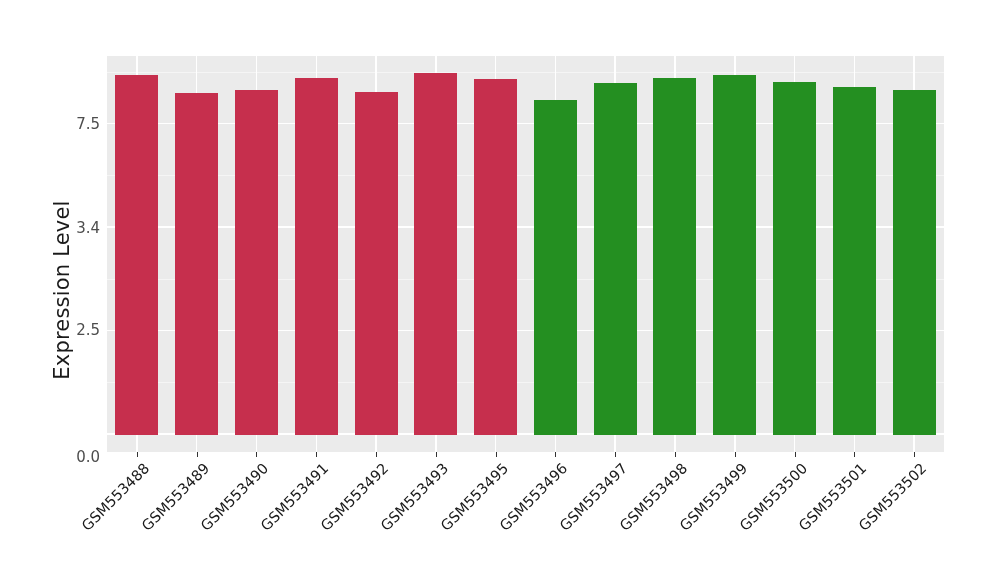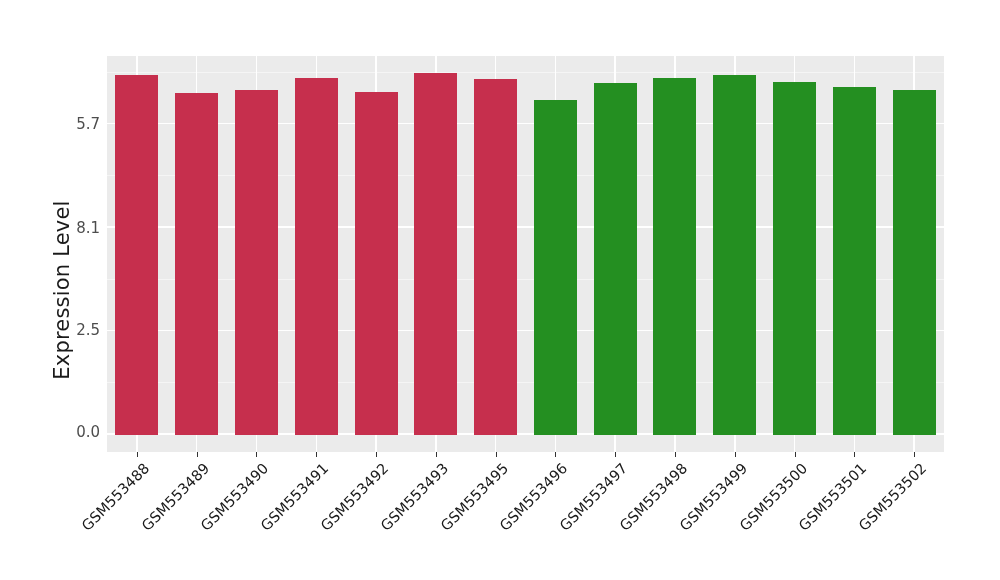--- a/index.html
+++ b/index.html
@@ -137,27 +137,27 @@
   }
 </style>
 </head>
 <body>
 
 <div id="chart-root">
 
   <div id="y-axis-title">Expression Level</div>
 
   <div id="y-tick-labels">
-      <div class="y-tick-label" style="top: 376px;">0.0</div>
+      <div class="y-tick-label" style="top: 401px;">0.0</div>
       <div class="y-tick-mark" style="top: 379px;"></div>
       <div class="y-tick-label" style="top: 274px;">2.5</div>
       <div class="y-tick-mark" style="top: 275.448px;"></div>
-      <div class="y-tick-label" style="top: 171.896px;">8.1</div>
+      <div class="y-tick-label" style="top: 171.896px;">3.4</div>
       <div class="y-tick-mark" style="top: 171.896px;"></div>
-      <div class="y-tick-label" style="top: 68.3443px;">5.7</div>
+      <div class="y-tick-label" style="top: 68.3443px;">7.5</div>
       <div class="y-tick-mark" style="top: 68.3443px;"></div>
     </div>
 
   <div id="panel">
       <div class="gridline-minor" style="bottom: 68.776px;"></div>
       <div class="gridline-minor" style="bottom: 172.328px;"></div>
       <div class="gridline-minor" style="bottom: 275.88px;"></div>
       <div class="gridline-minor" style="bottom: 379.432px;"></div>
       <div class="gridline-major" style="bottom: 17px;"></div>
       <div class="gridline-major" style="bottom: 120.552px;"></div>

